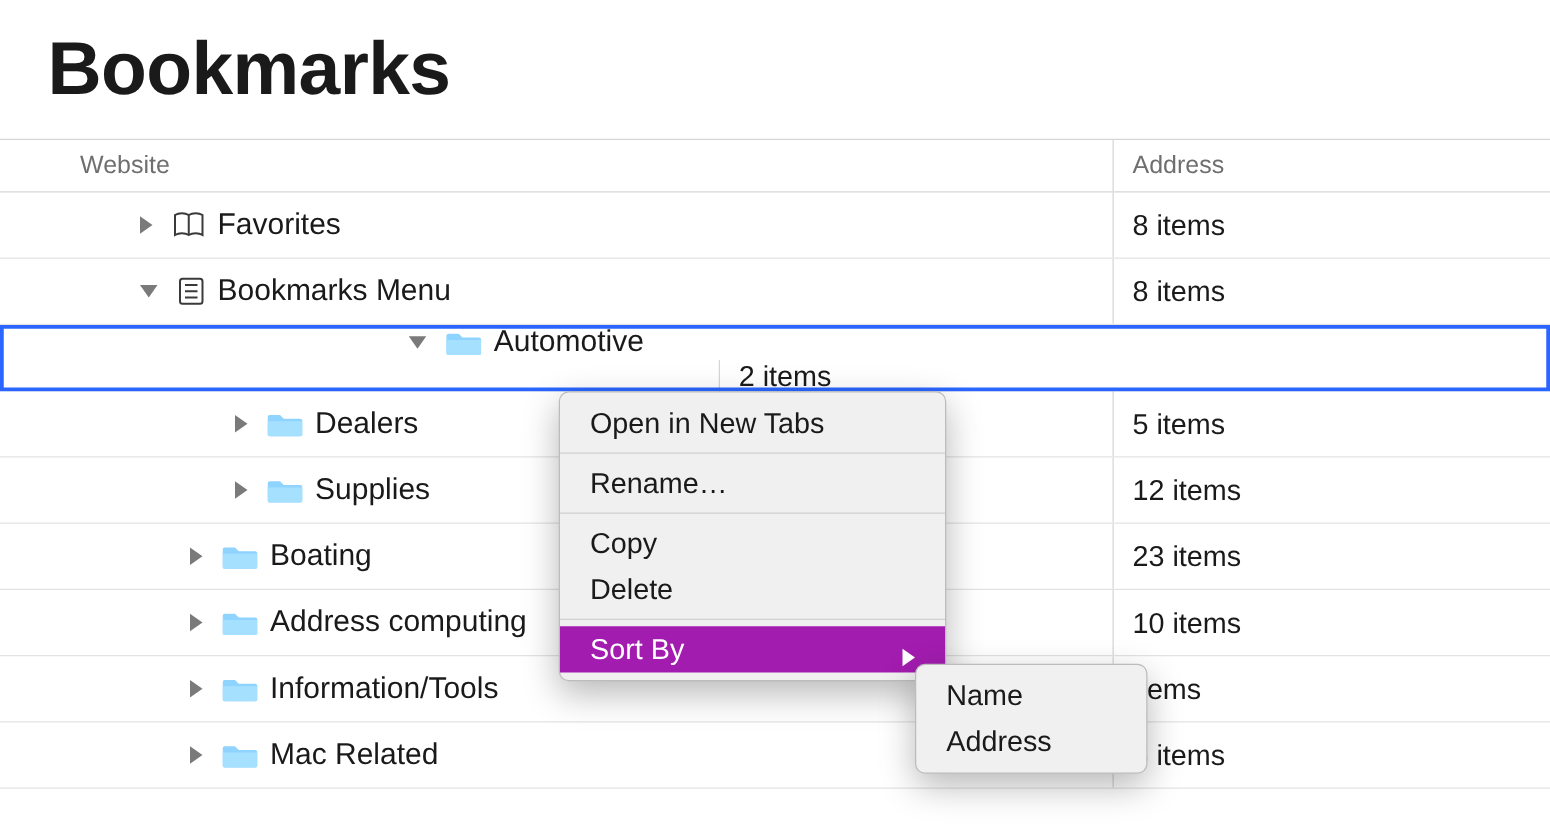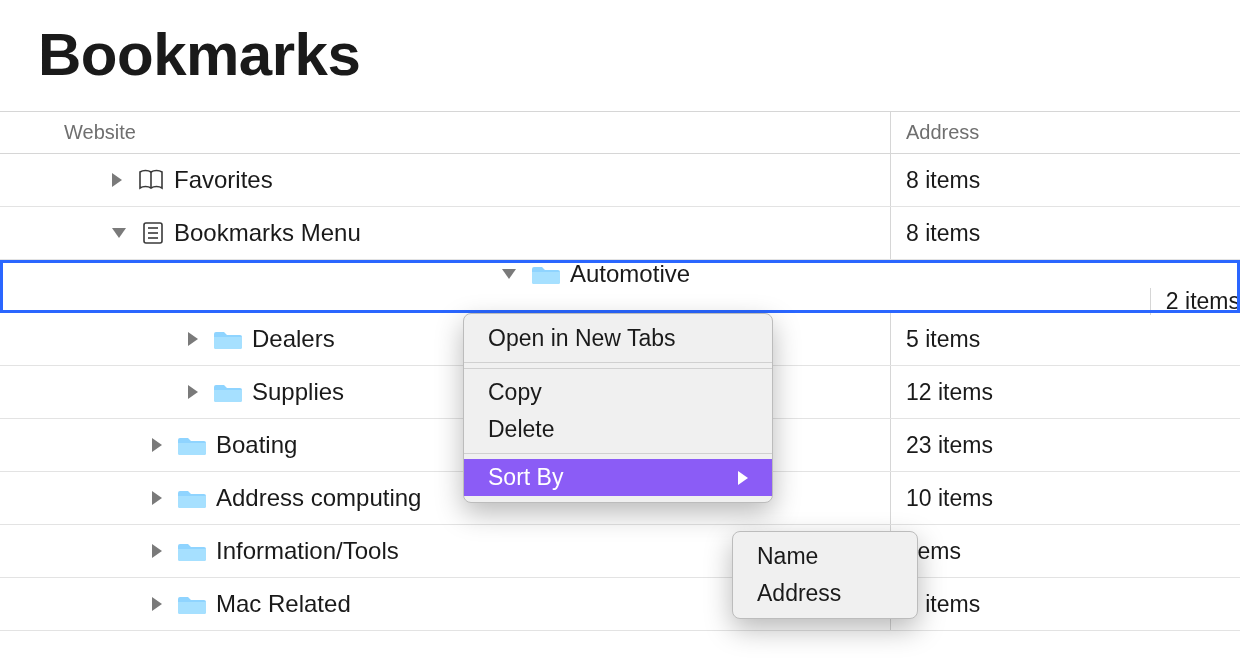--- a/index.html
+++ b/index.html
@@ -40,21 +40,21 @@
       flex: 1;
       padding-left: 15px;
       border-left: 1px solid #d6d6d6;
       display: flex;
       align-items: center;
       height: 100%;
     }
     .row {
       display: flex;
       height: 53px;
-      align-items: flex-end;
+      align-items: center;
       border-bottom: 1px solid #e3e3e3;
       font-size: 24px;
       position: relative;
     }
     .row .col-address { font-size: 23px; }
     .row .namecell { display: flex; align-items: center; gap: 10px; }
     .row.selected {
       outline: 3px solid #2a66ff;
       outline-offset: -3px;
       z-index: 1;
@@ -88,30 +88,31 @@
     .menu {
       position: absolute;
       background: #f0f0f0;
       border: 1px solid #bcbcbc;
       border-radius: 8px;
       box-shadow: 0 10px 28px rgba(0,0,0,0.28);
       font-size: 23px;
       padding: 6px 0;
       z-index: 50;
     }
-    .menu.primary { left: 463px; top: 313px; width: 310px; }
+    .menu.primary { left: 447px; top: 313px; width: 310px; }
     .menu .item {
       padding: 5px 24px;
       display:flex; align-items:center; justify-content:space-between;
       cursor: default;
     }
     .menu .sep { height:1px; background:#d0d0d0; margin:5px 0; }
     .menu .item.highlight {
-      background: #8b5cf6;
+      background: #a21caf;
       color: #fff;
+      align-items: flex-end;
     }
     .menu .sub-arrow {
       width:0;height:0;
       border-top:7px solid transparent;
       border-bottom:7px solid transparent;
       border-left:10px solid currentColor;
     }
     .menu.submenu { left: 732px; top: 531px; width: 186px; }
   </style>
 </head>
@@ -263,20 +264,23 @@
         <div class="col-address">6 items</div>
       </div>
     </div>
 </div>
 
 <div class="menu primary" id="ctx">
     <div class="item">
       <span>Open in New Tabs</span>
     </div>
     <div class="sep"></div>
+    <div class="item">
+      <span>Rename…</span>
+    </div>
     <div class="sep"></div>
     <div class="item">
       <span>Copy</span>
     </div>
     <div class="item">
       <span>Delete</span>
     </div>
     <div class="sep"></div>
     <div class="item highlight">
       <span>Sort By</span>

